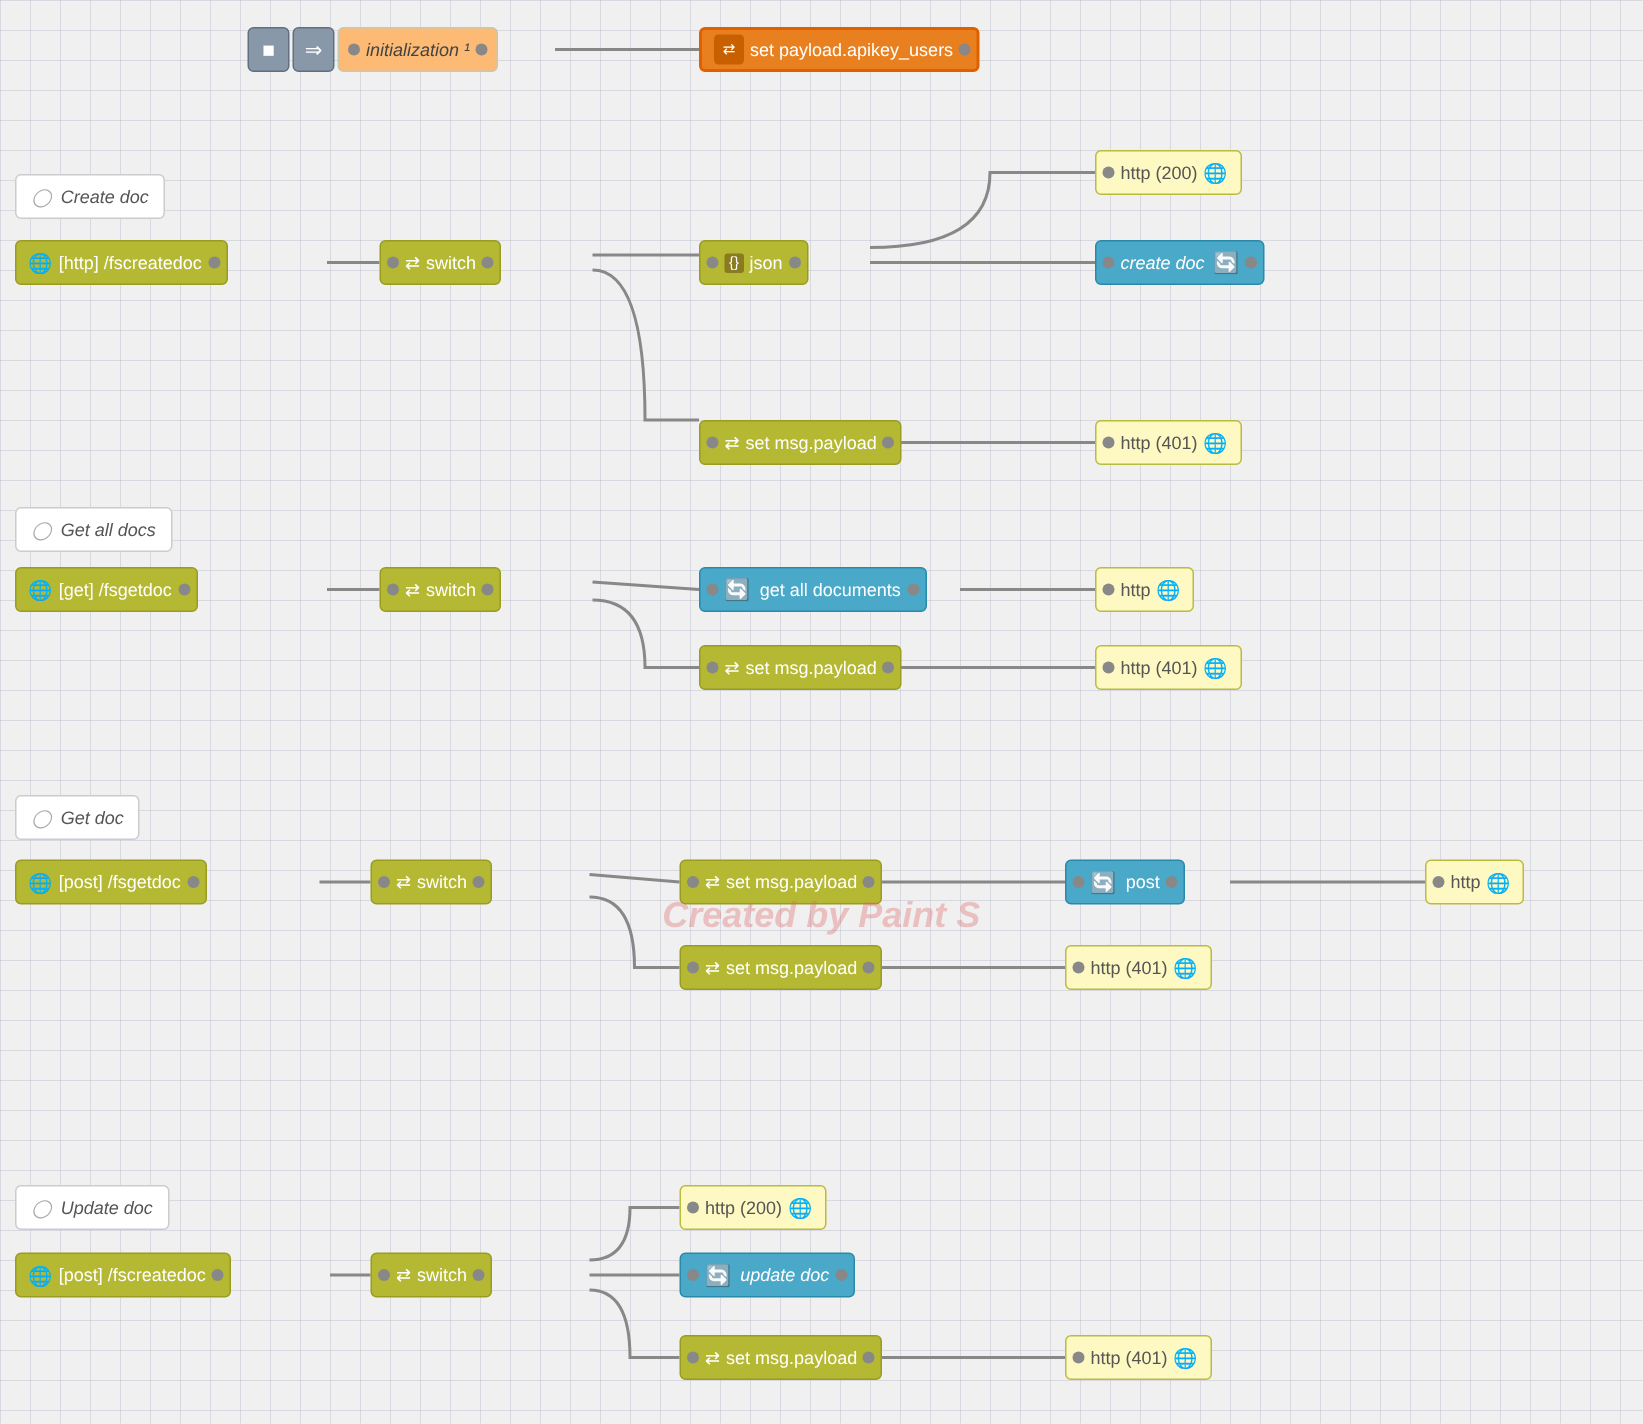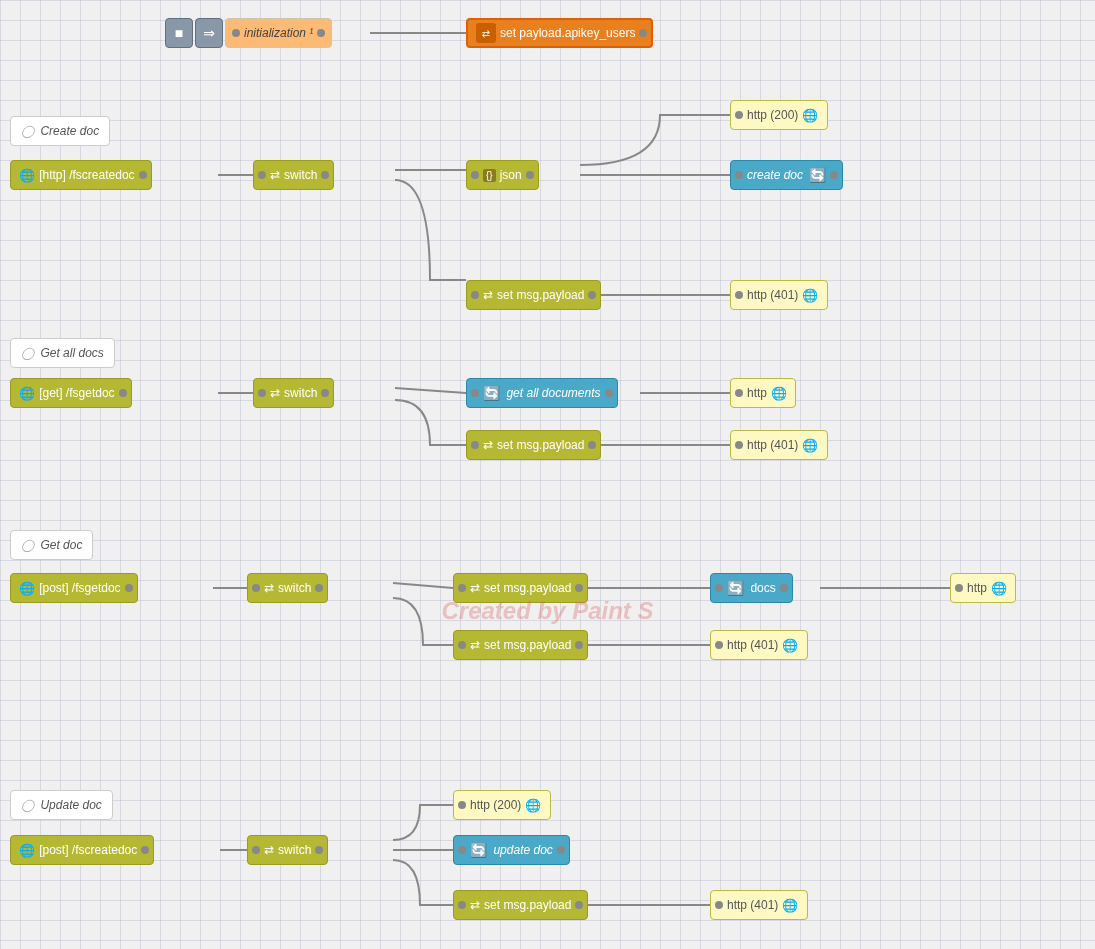--- a/index.html
+++ b/index.html
@@ -256,21 +256,21 @@
 <div class="node node-olive" style="left:253px;top:378px;">
   <span class="port-dot port-dot-left"></span>
   <span style="margin-right:4px;">⇄</span>
   <span>switch</span>
   <span class="port-dot port-dot-right"></span>
 </div>
 
 <div class="node node-blue" style="left:466px;top:378px;">
   <span class="port-dot port-dot-left"></span>
   <span style="margin-right:6px;font-size:14px;">🔄</span>
-  <span style="font-style:italic;">get all documents</span>
+  <span style="">get all documents</span>
   <span class="port-dot port-dot-right"></span>
 </div>
 
 <div class="node node-yellow-green" style="left:730px;top:378px;">
   <span class="port-dot port-dot-left"></span>
   <span>http</span>
   <span style="margin-left:4px;font-size:13px;">🌐</span>
 </div>
 
 <div class="node node-olive" style="left:466px;top:430px;">
@@ -307,21 +307,21 @@
 <div class="node node-olive" style="left:453px;top:573px;">
   <span class="port-dot port-dot-left"></span>
   <span style="margin-right:4px;">⇄</span>
   <span>set msg.payload</span>
   <span class="port-dot port-dot-right"></span>
 </div>
 
 <div class="node node-blue" style="left:710px;top:573px;">
   <span class="port-dot port-dot-left"></span>
   <span style="margin-right:6px;font-size:14px;">🔄</span>
-  <span>docs</span>
+  <span>post</span>
   <span class="port-dot port-dot-right"></span>
 </div>
 
 <div class="node node-yellow-green" style="left:950px;top:573px;">
   <span class="port-dot port-dot-left"></span>
   <span>http</span>
   <span style="margin-left:4px;font-size:13px;">🌐</span>
 </div>
 
 <div class="node node-olive" style="left:453px;top:630px;">

